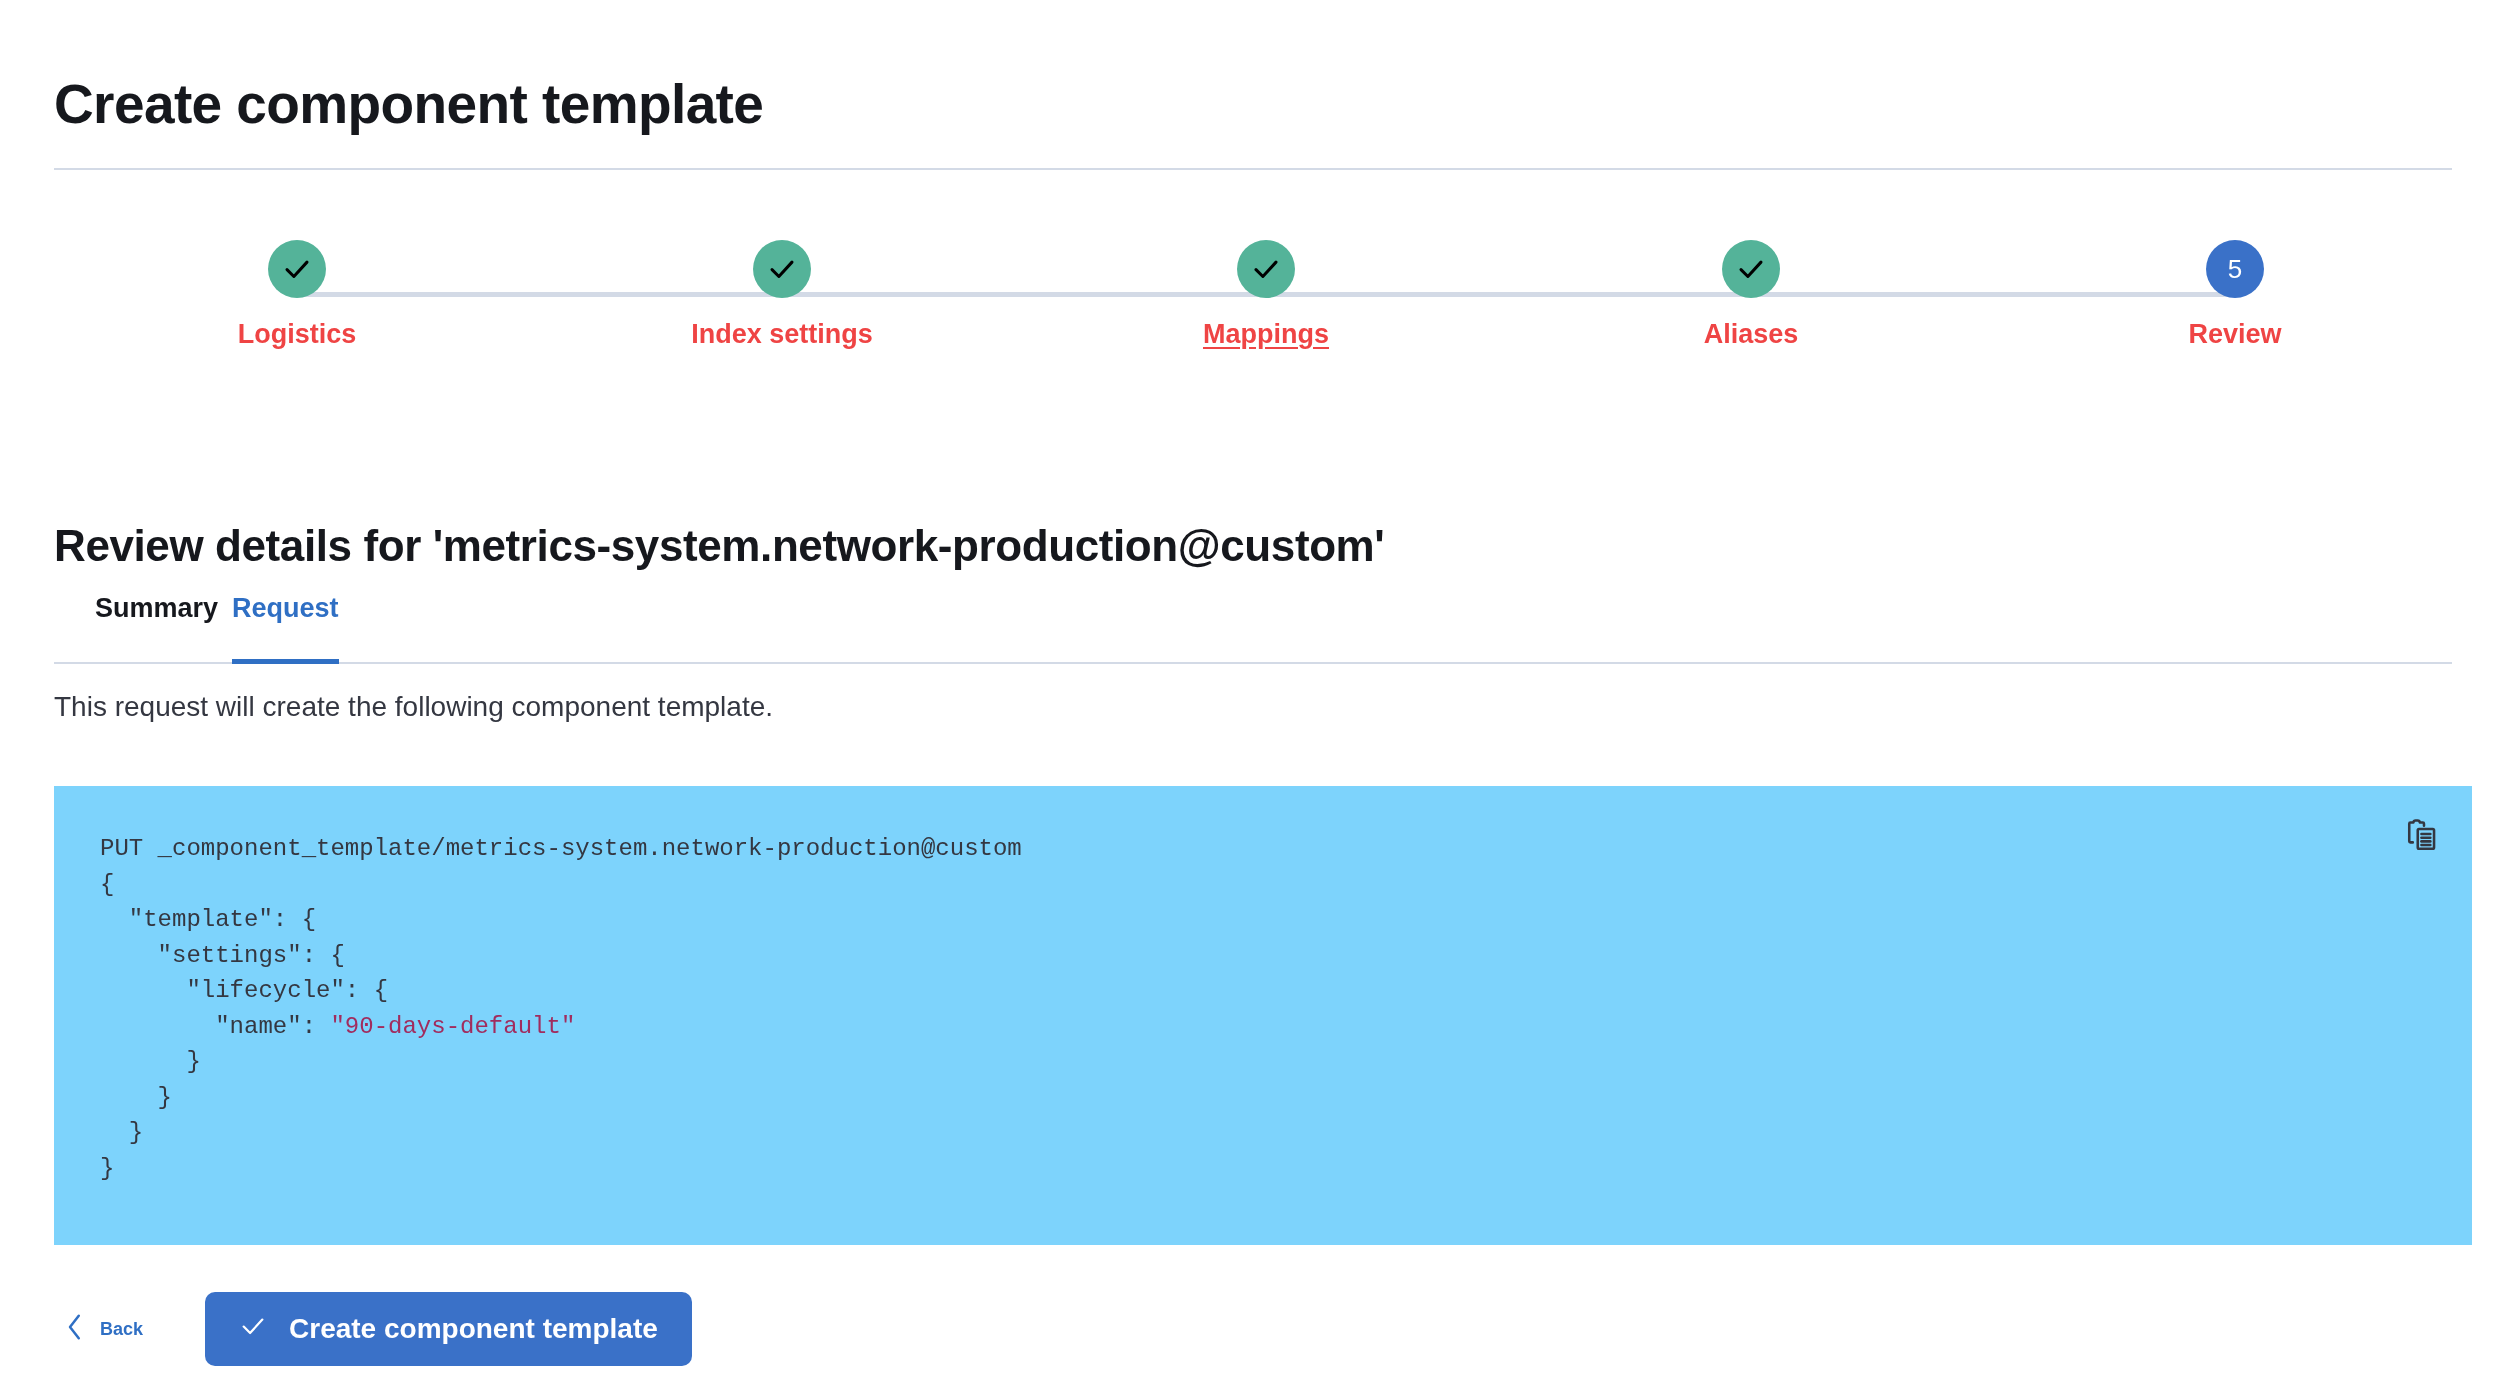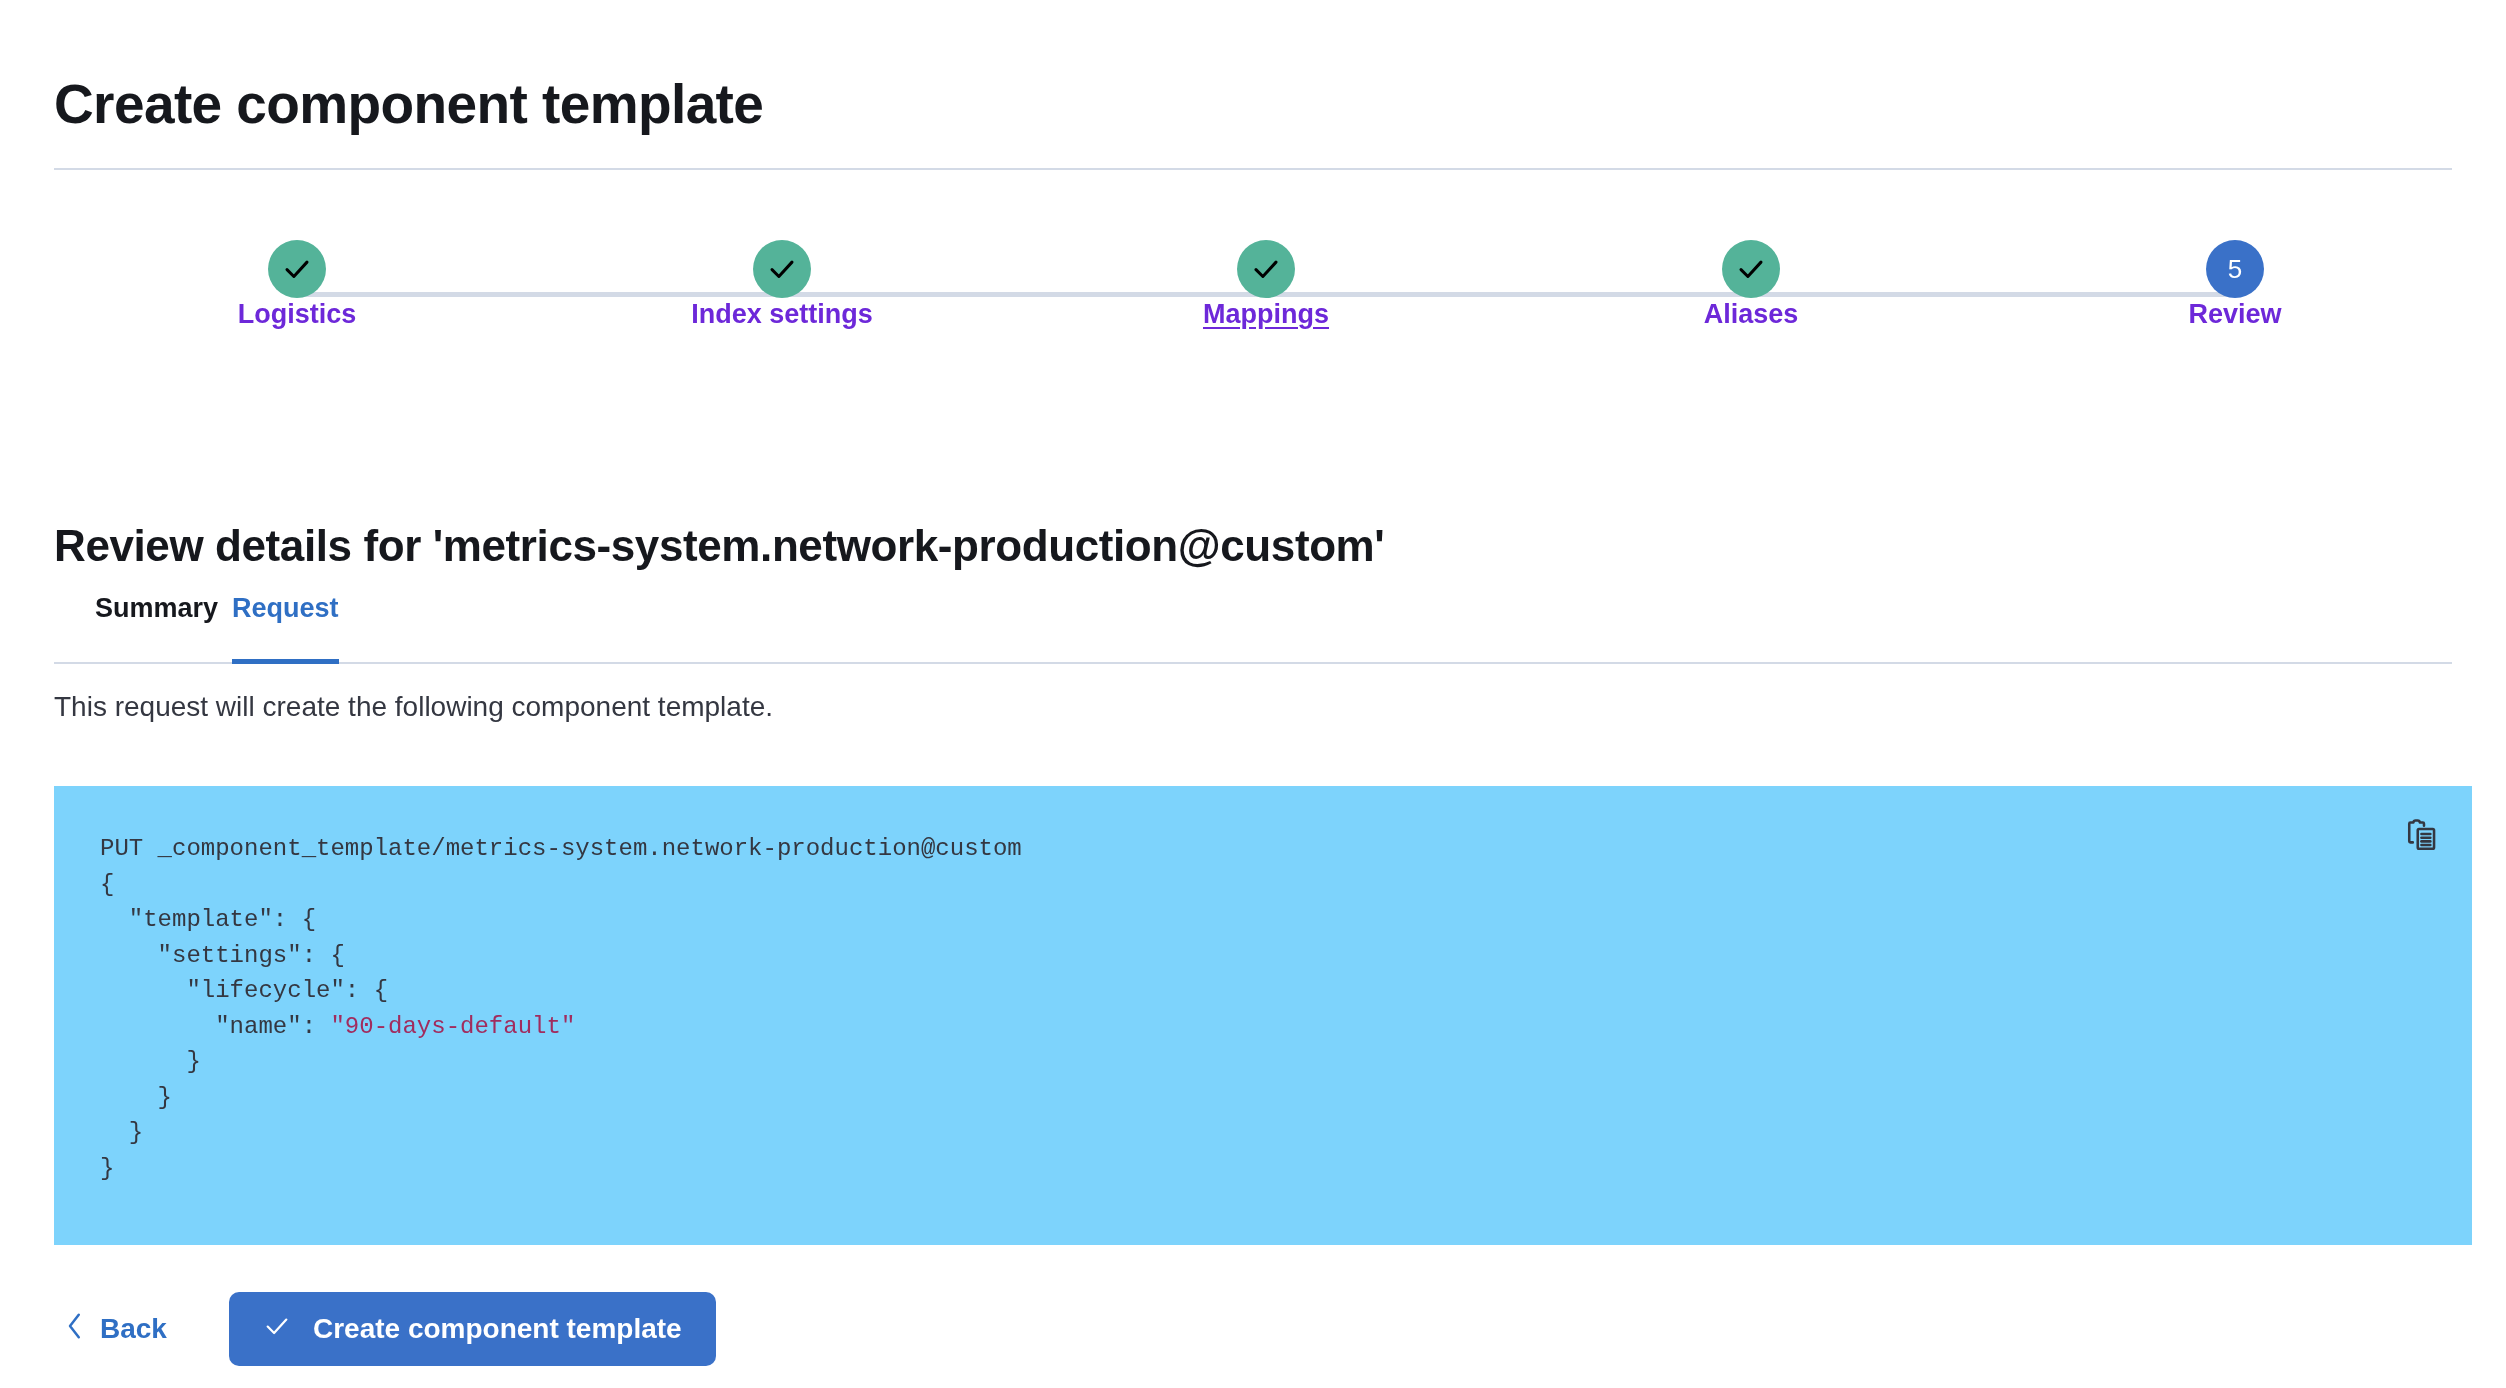--- a/index.html
+++ b/index.html
@@ -83,23 +83,24 @@
   .step-circle.done { background: #54b399; }
   .step-circle.current { background: #3a71c8; }
   .step-circle svg { display: block; }
   .step-num {
     color: #ffffff;
     font-size: 26px;
     font-weight: 400;
     line-height: 1;
   }
   .step-label {
+    margin-top: 20px;
     font-size: 27px;
     font-weight: 700;
-    color: #6d28d9;
+    color: #ef4444;
     line-height: 32px;
     white-space: nowrap;
   }
   .step-label.hovered {
     text-decoration: underline;
     text-underline-offset: 4px;
   }
 
   
   .review-heading {
@@ -215,21 +216,21 @@
     align-items: center;
   }
   .back-btn {
     display: flex;
     align-items: center;
     gap: 14px;
     background: none;
     border: none;
     padding: 0 20px 0 10px;
     font-family: "Liberation Sans", sans-serif;
-    font-size: 28px;
+    font-size: 18px;
     font-weight: 700;
     color: #2f6fc4;
     cursor: pointer;
     height: 74px;
     white-space: nowrap;
   }
   .create-btn {
     margin-left: 42px;
     display: flex;
     align-items: center;

